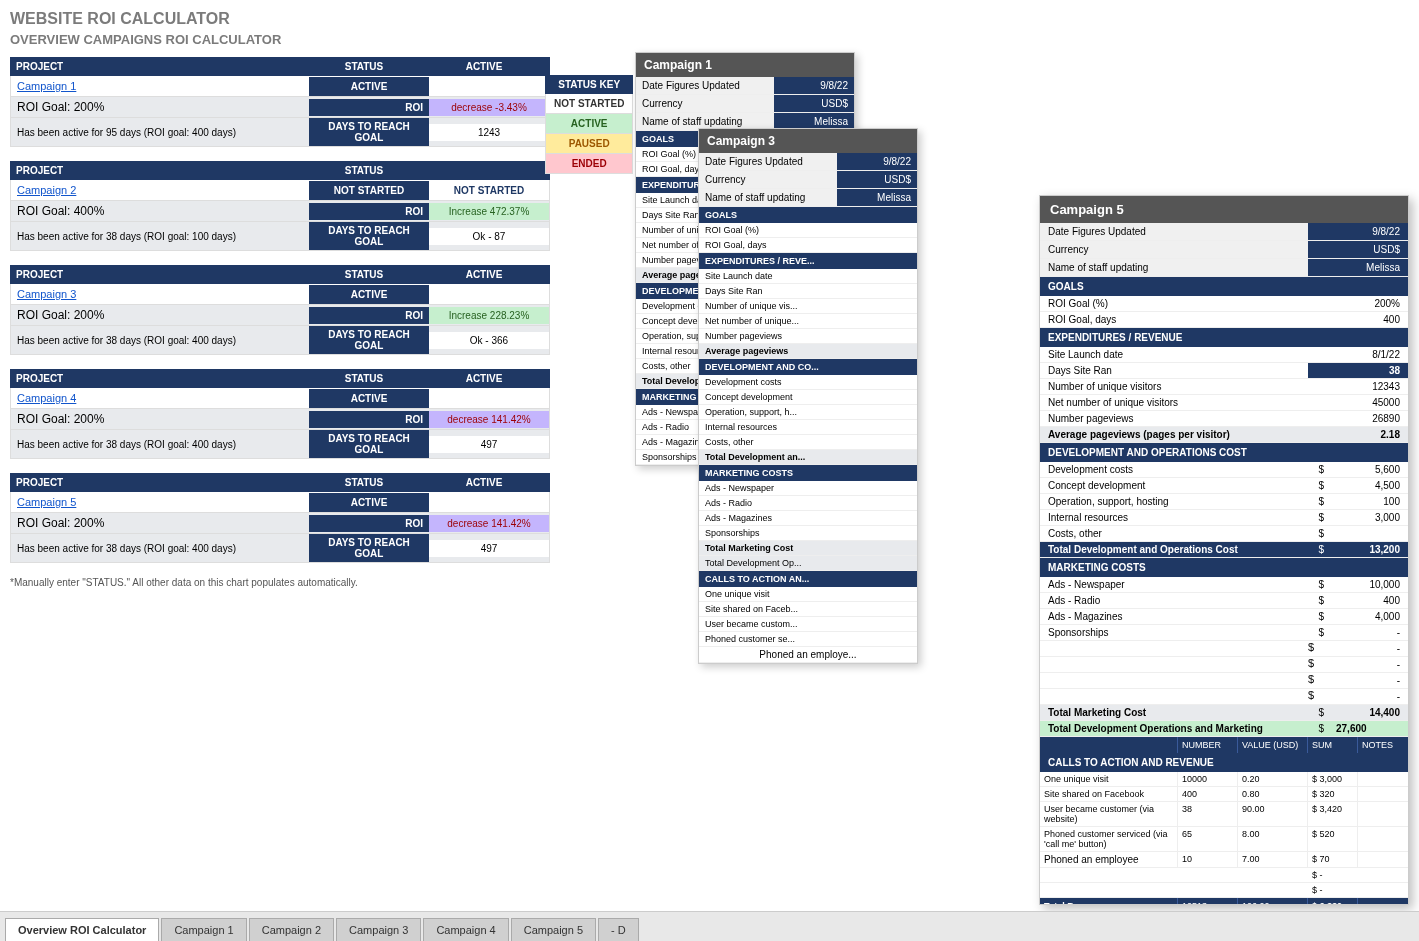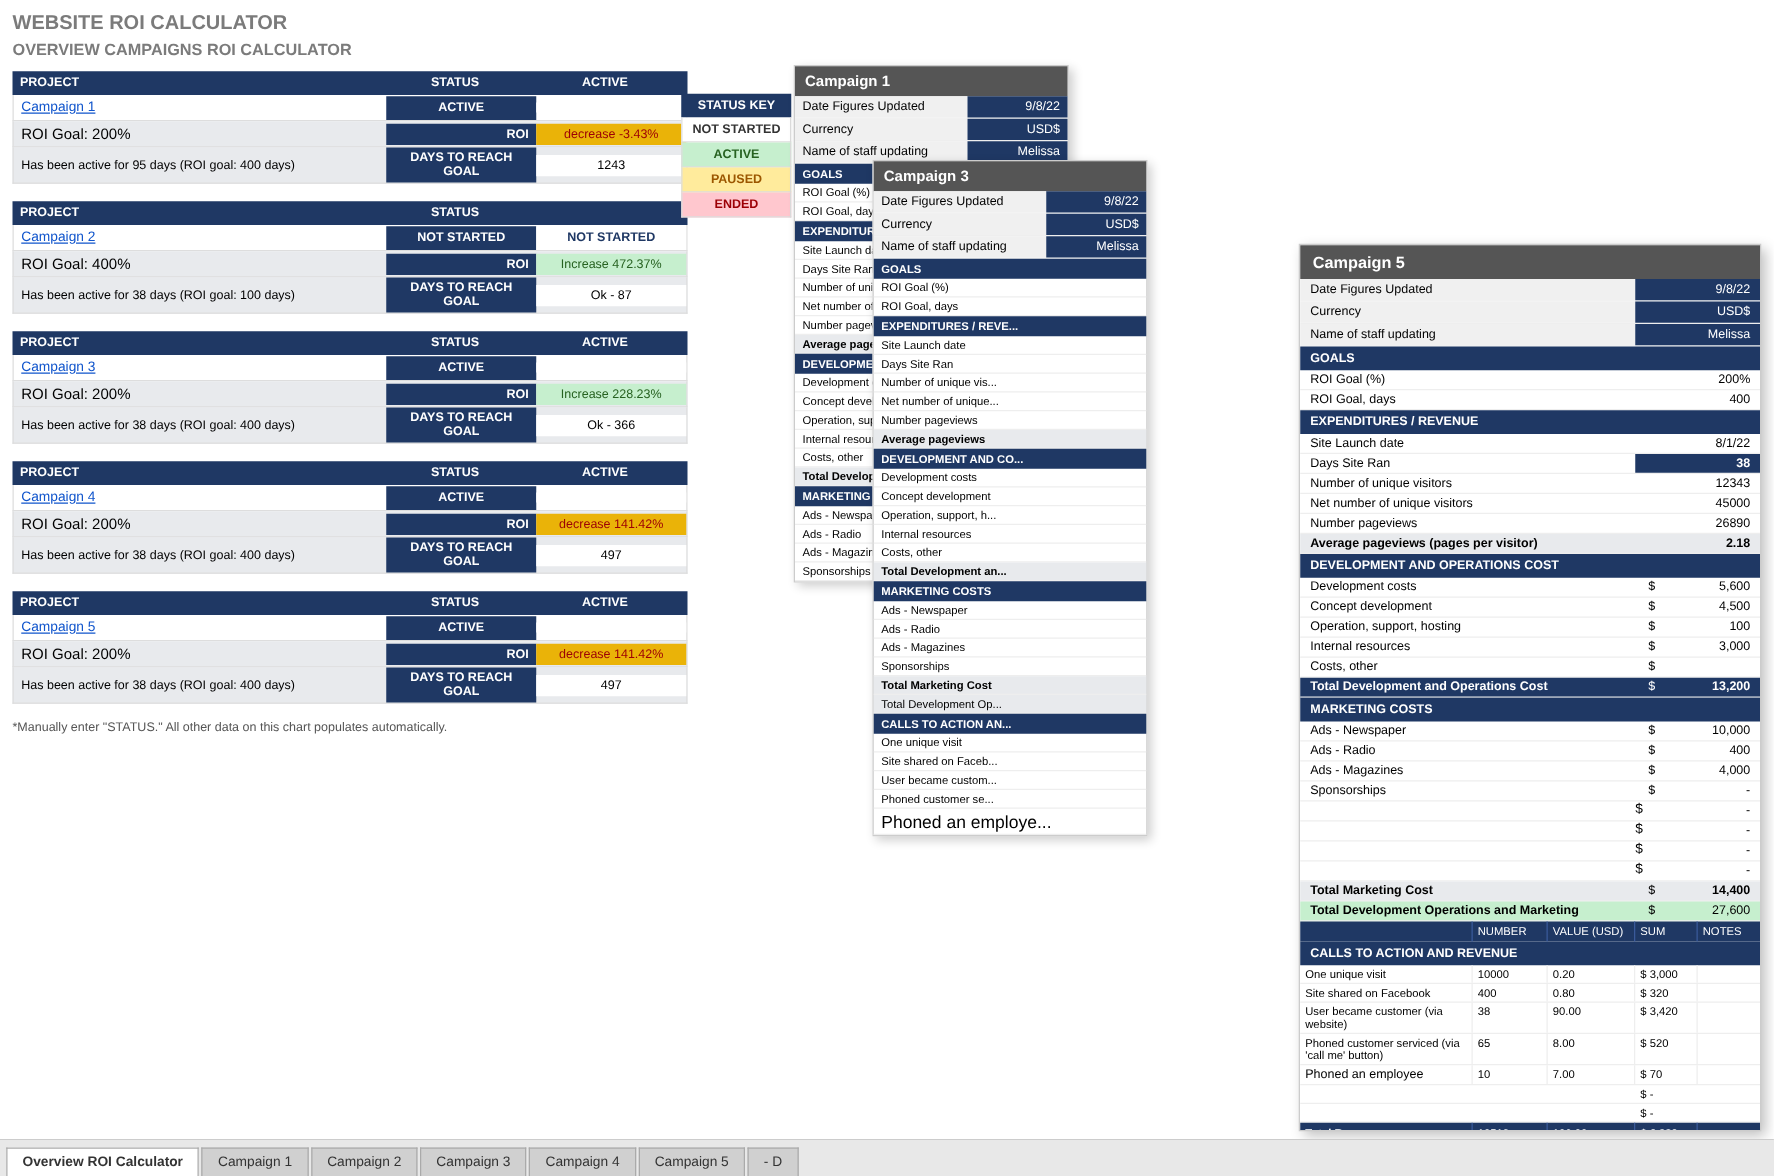--- a/index.html
+++ b/index.html
@@ -46,21 +46,21 @@
       display: flex;
       align-items: center;
       background: #E8EAED;
       border: 1px solid #ddd;
       border-top: none;
     }
     .data-row .dr-label { flex: 1; padding: 3px 6px; font-size: 12px; }
     .data-row .dr-status { width: 120px; text-align: right; padding: 3px 6px; background: #1F3864; color: white; font-size: 10px; font-weight: bold; }
     .data-row .dr-value { width: 120px; text-align: center; padding: 3px 6px; font-size: 10px; }
     .dr-value-green { background: #C6EFCE; color: #276221; }
-    .dr-value-red { background: #eab308; color: #9C0006; }
+    .dr-value-red { background: #c4b5fd; color: #9C0006; }
 
     .days-row {
       display: flex;
       align-items: center;
       background: #E8EAED;
       border: 1px solid #ddd;
       border-top: none;
     }
     .days-row .days-label { flex: 1; padding: 3px 6px; font-size: 10px; }
     .days-row .days-status { width: 120px; text-align: center; padding: 3px 6px; background: #1F3864; color: white; font-size: 10px; font-weight: bold; }
@@ -411,21 +411,21 @@
     <div style="display:flex; border-bottom:1px solid #eee;">
         <span style="flex:1; padding:2px 6px; font-size:9px;">Site shared on Faceb...</span>
       </div>
     <div style="display:flex; border-bottom:1px solid #eee;">
         <span style="flex:1; padding:2px 6px; font-size:9px;">User became custom...</span>
       </div>
     <div style="display:flex; border-bottom:1px solid #eee;">
         <span style="flex:1; padding:2px 6px; font-size:9px;">Phoned customer se...</span>
       </div>
     <div style="display:flex; border-bottom:1px solid #eee;">
-        <span style="flex:1; padding:2px 6px; font-size:14px;">Phoned an employe...</span>
+        <span style="flex:1; padding:2px 6px; font-size:10px;text-align:center;">Phoned an employe...</span>
       </div>
   </div>
 
   <div style="position:absolute; right:10px; top:195px; width:370px; background:white; border:1px solid #ccc; box-shadow:4px 4px 10px rgba(0,0,0,0.25); overflow-y:auto; max-height:710px;">
     <div style="background:#555; color:white; padding:6px 10px; font-weight:bold; font-size:13px;">Campaign 5</div>
 
     <div style="display:flex; border-bottom:1px solid #eee;">
       <span style="flex:1; padding:3px 8px; font-size:10px; background:#f0f0f0;">Date Figures Updated</span>
       <span style="width:100px; padding:3px 8px; font-size:10px; text-align:right; background:#1F3864; color:white;">9/8/22</span>
     </div>
@@ -548,21 +548,21 @@
         <span style="width:80px; padding:2px 8px; font-size:10px; text-align:right;">-</span>
       </div>
     <div style="display:flex; border-bottom:1px solid #eee; background:#E8EAED;">
       <span style="flex:1; padding:2px 8px; font-size:10px; font-weight:bold;">Total Marketing Cost</span>
       <span style="width:20px; padding:2px 4px; font-size:10px; text-align:right;">$</span>
       <span style="width:80px; padding:2px 8px; font-size:10px; text-align:right; font-weight:bold;">14,400</span>
     </div>
     <div style="display:flex; border-bottom:1px solid #eee; background:#C6EFCE;">
       <span style="flex:1; padding:2px 8px; font-size:10px; font-weight:bold;">Total Development Operations and Marketing</span>
       <span style="width:20px; padding:2px 4px; font-size:10px; text-align:right;">$</span>
-      <span style="width:80px; padding:2px 8px; font-size:10px; text-align:right; font-weight:normal;">27,600</span>
+      <span style="width:80px; padding:2px 8px; font-size:10px; font-weight:bold;">27,600</span>
     </div>
 
     <div style="display:flex; background:#1F3864; color:white;">
       <span style="flex:2; padding:3px 4px; font-size:9px; border-right:1px solid #3a5a9a;"></span>
       <span style="width:60px; padding:3px 4px; font-size:9px; border-right:1px solid #3a5a9a;">NUMBER</span>
       <span style="width:70px; padding:3px 4px; font-size:9px; border-right:1px solid #3a5a9a;">VALUE (USD)</span>
       <span style="width:50px; padding:3px 4px; font-size:9px; border-right:1px solid #3a5a9a;">SUM</span>
       <span style="width:50px; padding:3px 4px; font-size:9px;">NOTES</span>
     </div>
     <div style="background:#1F3864; color:white; padding:4px 8px; font-size:10px; font-weight:bold;">CALLS TO ACTION AND REVENUE</div>

